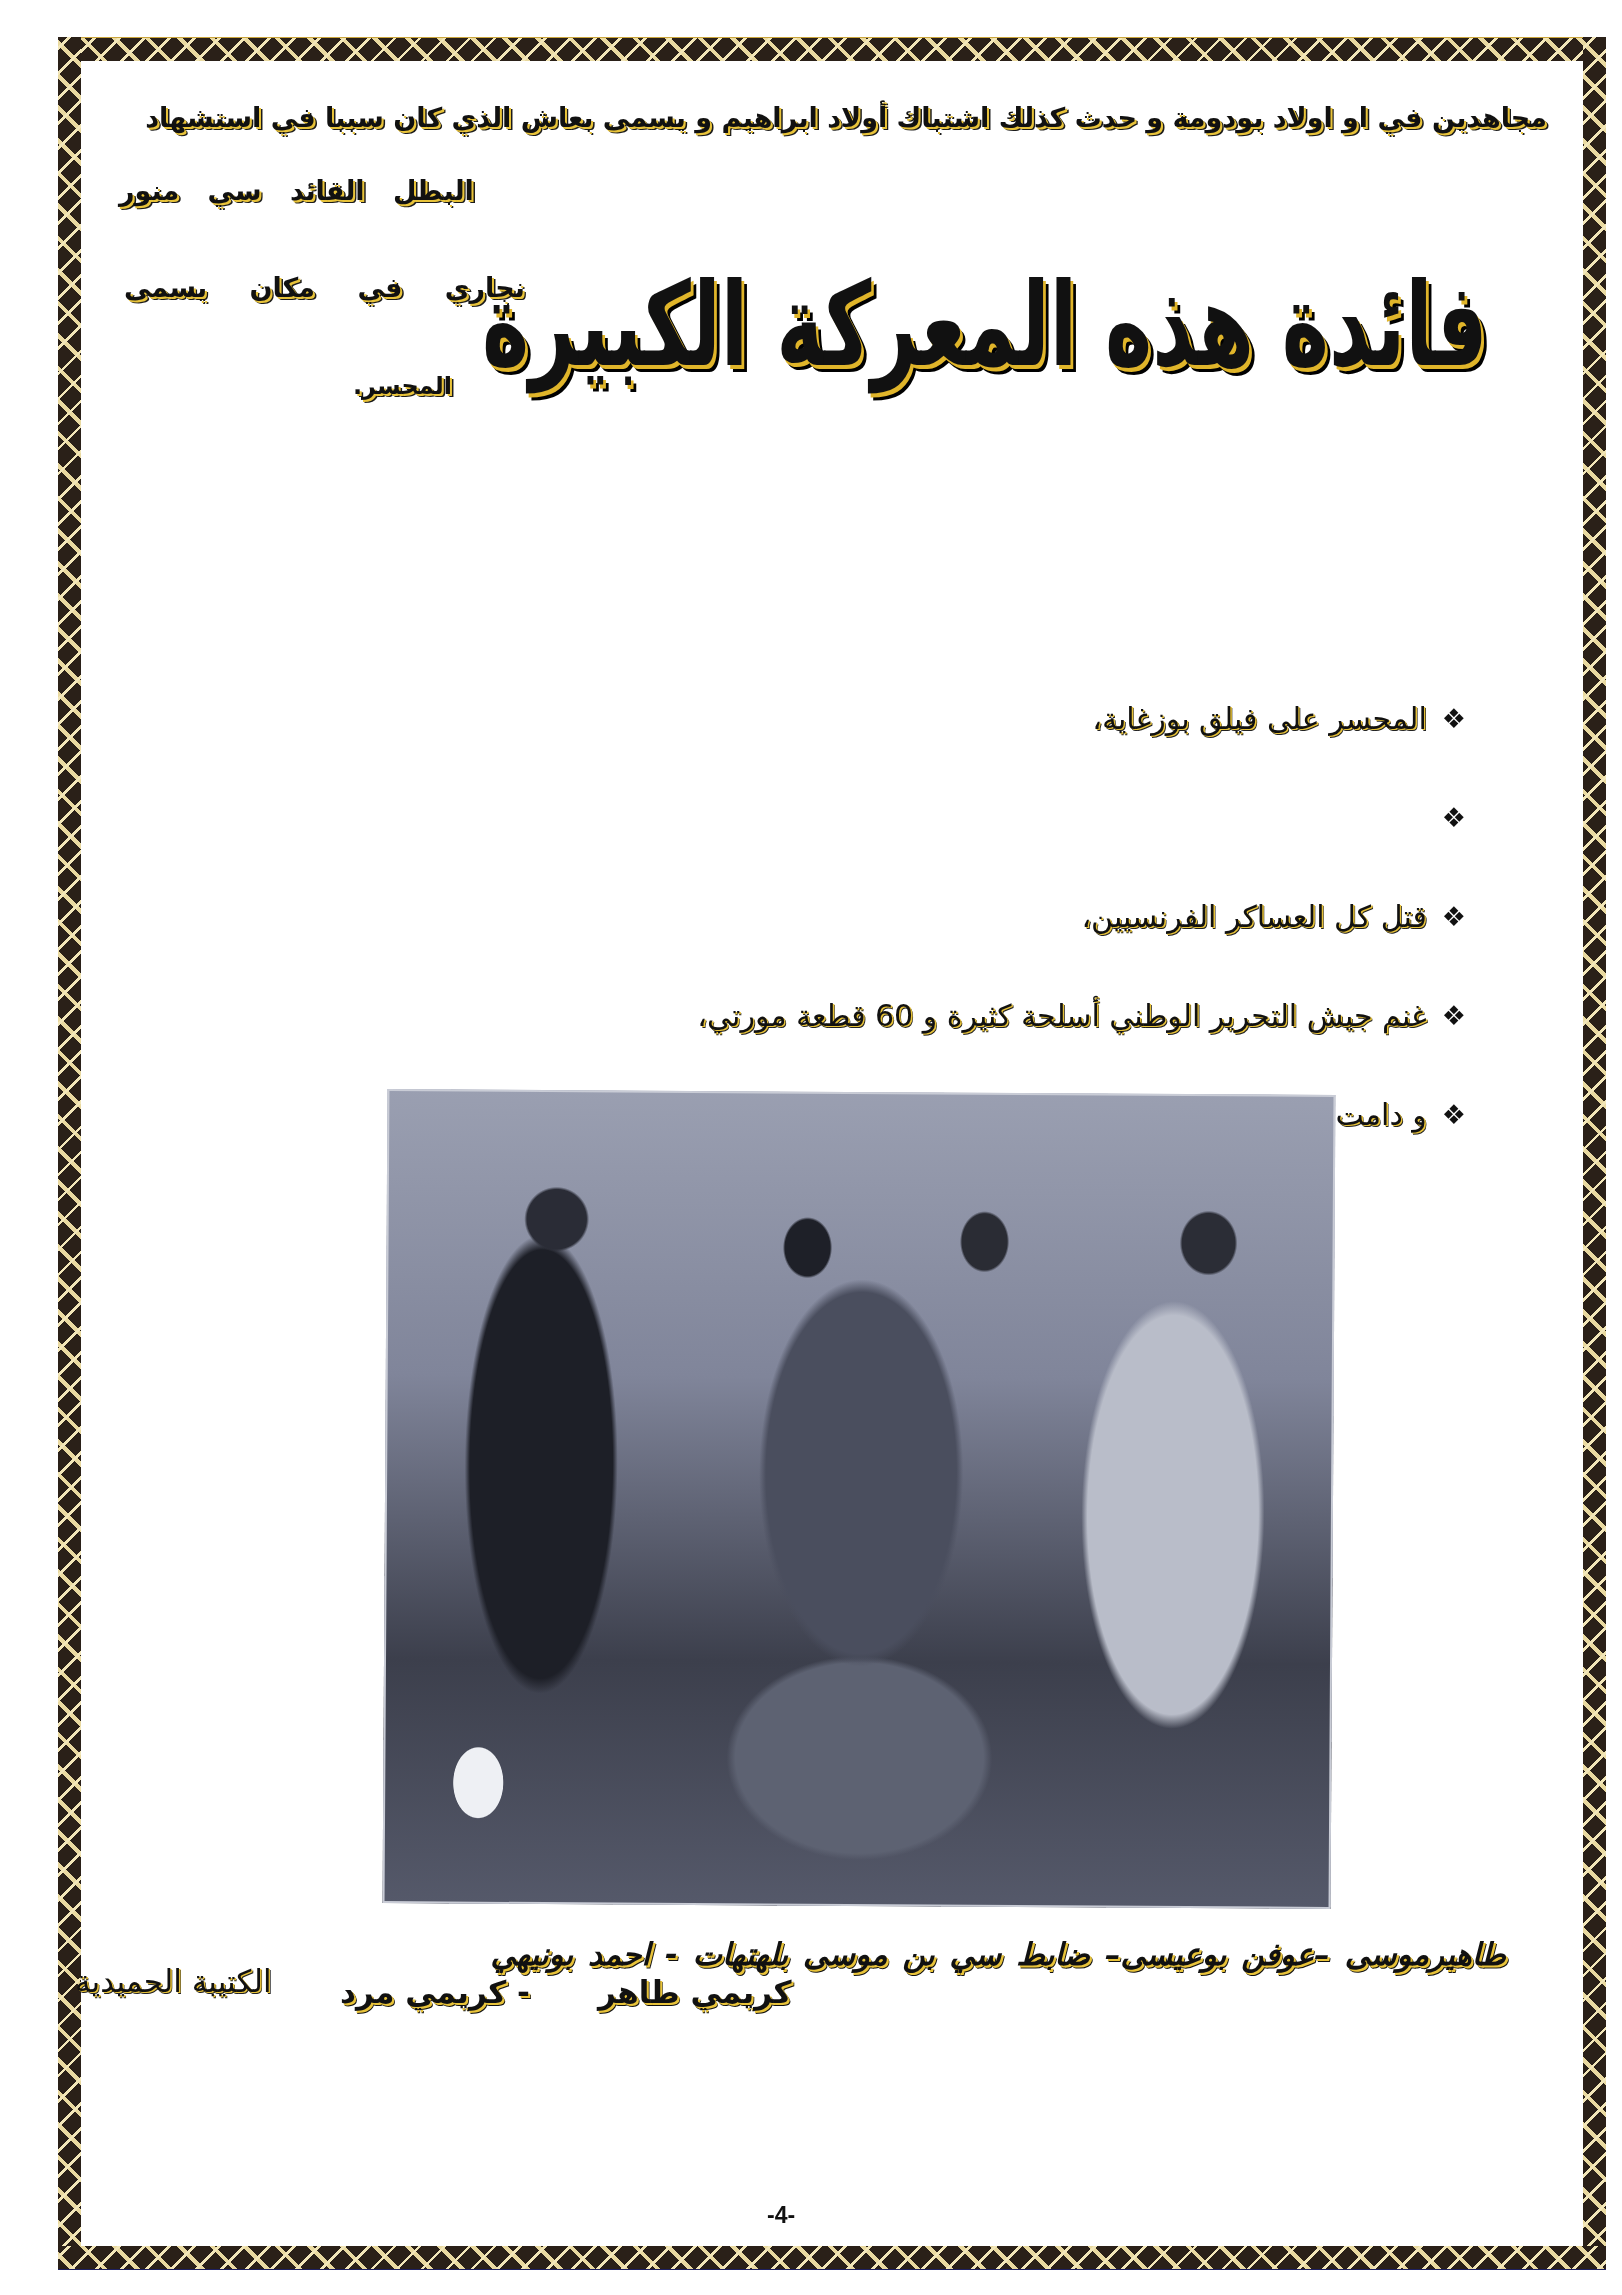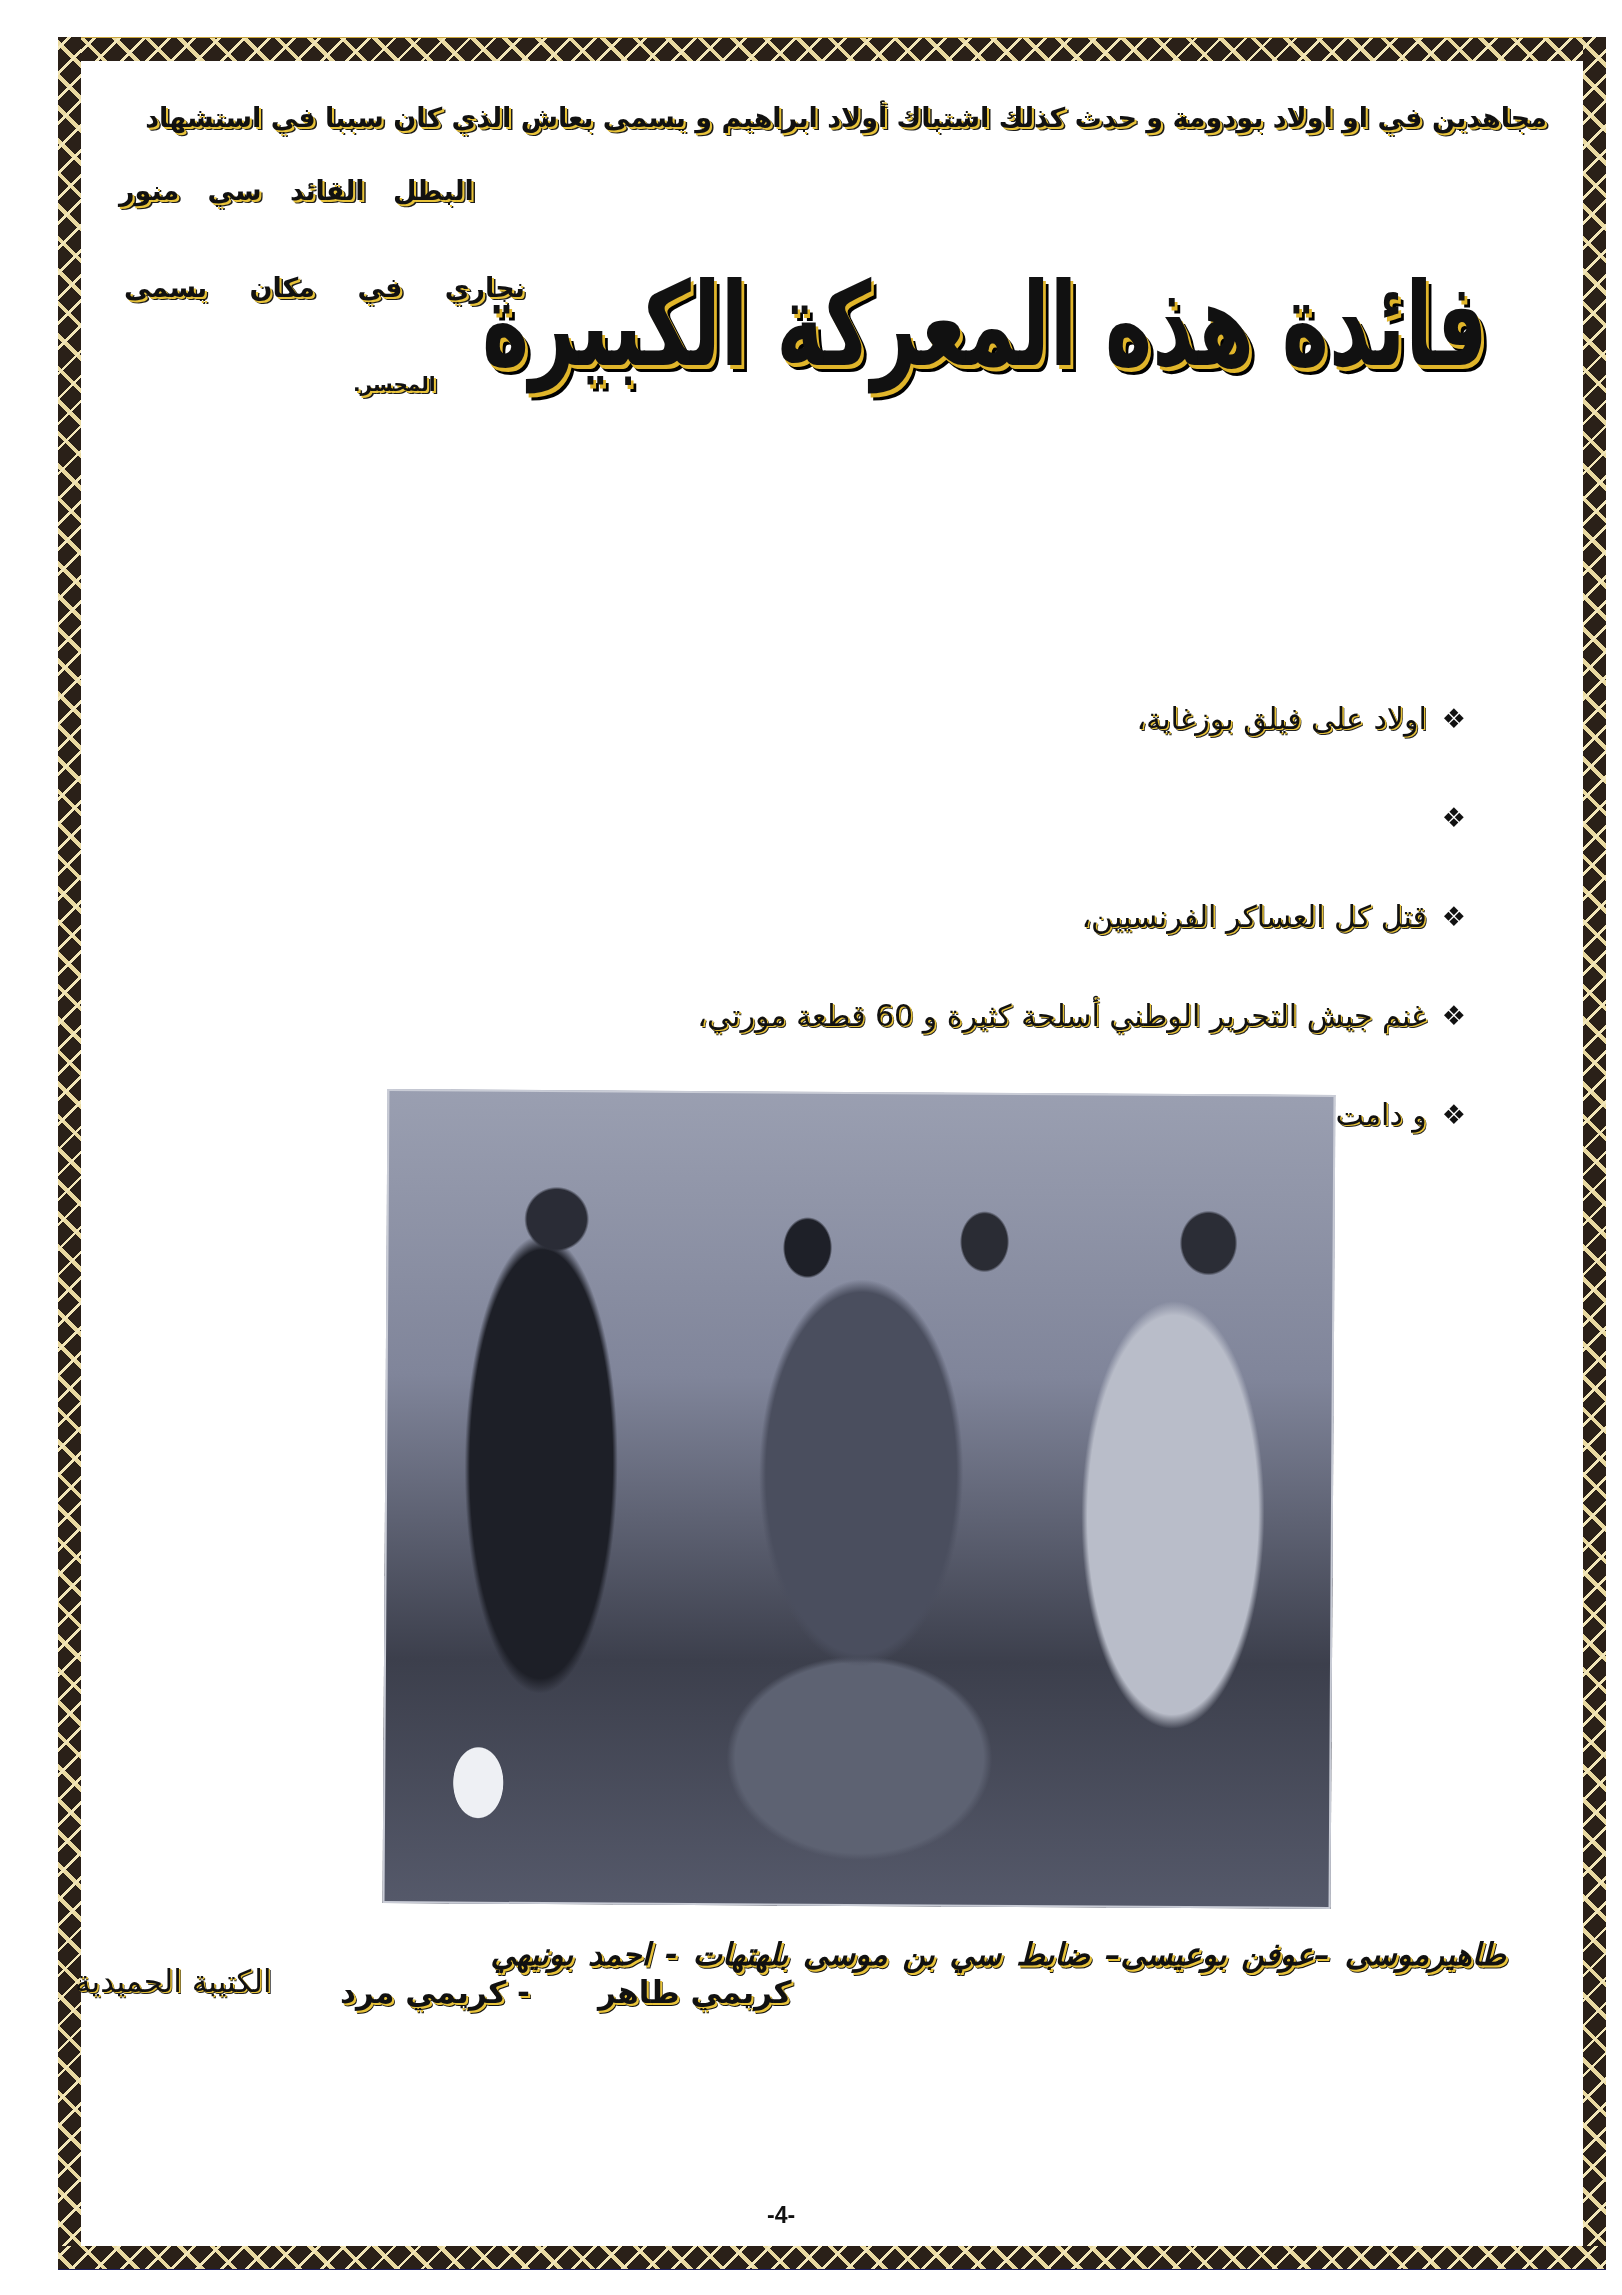--- a/index.html
+++ b/index.html
@@ -24,21 +24,21 @@
     .ar {
       position: absolute; direction: rtl; white-space: nowrap;
       font-family: "DejaVu Sans", sans-serif; font-weight: bold;
       text-shadow: 2px 2px 0 #e8c33a, 3.4px 3.4px 0 #1b1b1b;
       color: #111;
     }
     .body-line { font-size: 27px; letter-spacing: 0.7px; }
     #line1 { right: 75px; top: 102px; }
     #line2 { left: 119px; top: 175px; word-spacing: 19px; }
     #line3 { left: 124px; top: 272px; word-spacing: 33px; }
-    #line4 { left: 353px; top: 372px; font-size: 20px; }
+    #line4 { left: 353px; top: 372px; font-size: 24px; }
 
     #title {
       left: 482px; top: 258px; font-size: 80px; letter-spacing: -1.4px;
       transform: scaleY(1.45); transform-origin: top left;
       text-shadow: 2.7px 2.7px 0 #e0b52a, 5.4px 4.8px 0 #000;
     }
 
     .bullet-list { position: absolute; right: 156px; top: 669px; list-style: none; margin: 0; padding: 0; direction: rtl; }
     .bullet {
       display: flex; align-items: center; direction: rtl;
@@ -87,21 +87,21 @@
 <div id="line1" class="ar body-line">مجاهدين  في او اولاد بودومة و حدث كذلك اشتباك أولاد ابراهيم و يسمى بعاش الذي كان سببا في استشهاد</div>
 <div id="line2" class="ar body-line">البطل القائد سي منور</div>
 <div id="line3" class="ar body-line">نجاري في مكان يسمى</div>
 <div id="line4" class="ar body-line">المحسر.</div>
 
 <h1 id="title" class="ar" style="margin:0;">فائدة هذه المعركة الكبيرة</h1>
 
 <ul class="bullet-list">
   <li class="bullet">
     <span class="bullet-glyph">❖</span>
-    <span>اولاد على فيلق بوزغاية،</span>
+    <span>المحسر على فيلق بوزغاية،</span>
   </li>
   <li class="bullet">
     <span class="bullet-glyph">❖</span>
   </li>
   <li class="bullet">
     <span class="bullet-glyph">❖</span>
     <span>قتل كل العساكر الفرنسيين،</span>
   </li>
   <li class="bullet">
     <span class="bullet-glyph">❖</span>

